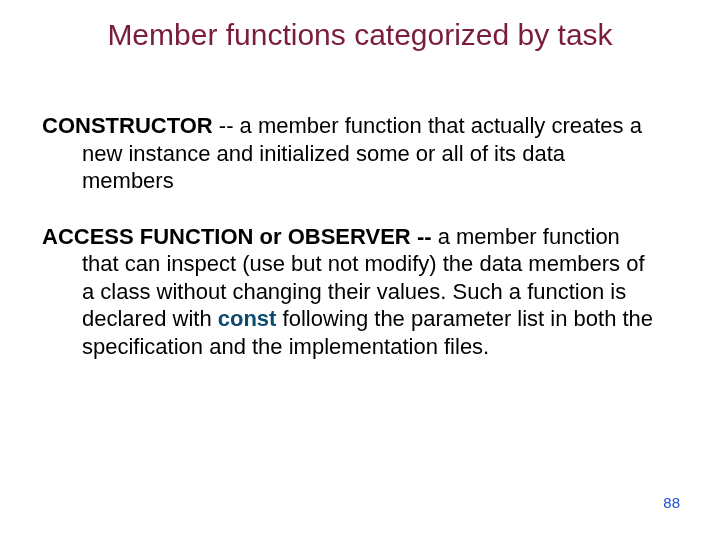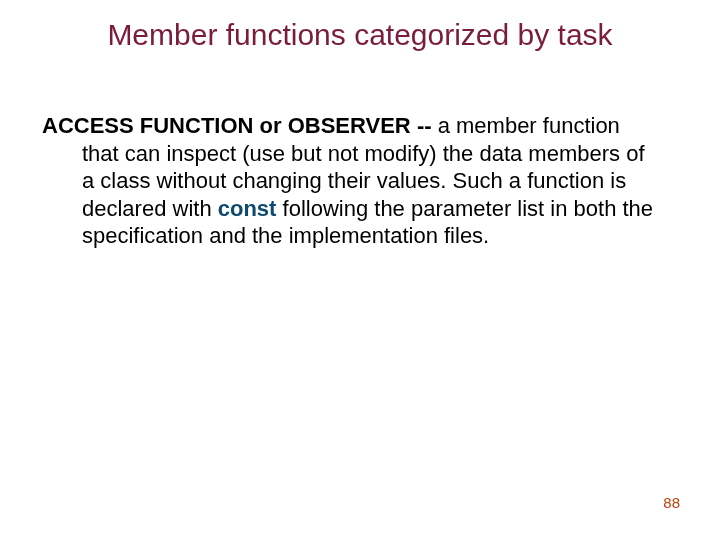--- a/index.html
+++ b/index.html
@@ -42,31 +42,34 @@
     padding-left: 40px;
     text-indent: -40px;
   }
   .bold { font-weight: bold; }
   .blue { color: #0c4a6e; font-weight: bold; }
   .pagenum {
     position: absolute;
     bottom: 24px;
     right: 40px;
     font-size: 15px;
-    color: #c2410c;
+    color: #1d4ed8;
   }
 </style>
 </head>
 <body>
 <div class="slide">
 
   <div class="title">Member functions categorized by task</div>
 
   <div class="body">
 
+    <div class="para">
+      <span class="bold">CONSTRUCTOR</span><span> --  </span><span>a member function that actually creates a new instance and initialized some or all of its data members</span>
+    </div>
 
     <div class="para">
       <span class="bold">ACCESS FUNCTION</span><span class="bold"> or </span><span class="bold">OBSERVER</span><span class="bold"> -- </span><span>a member function that can inspect (use but not modify) the data members of a class without changing their values.  Such a function is declared with </span><span class="blue">const</span><span> following the parameter list in both the specification and the implementation files.</span>
     </div>
 
   </div>
 
   <div class="pagenum">88</div>
 
 </div>

